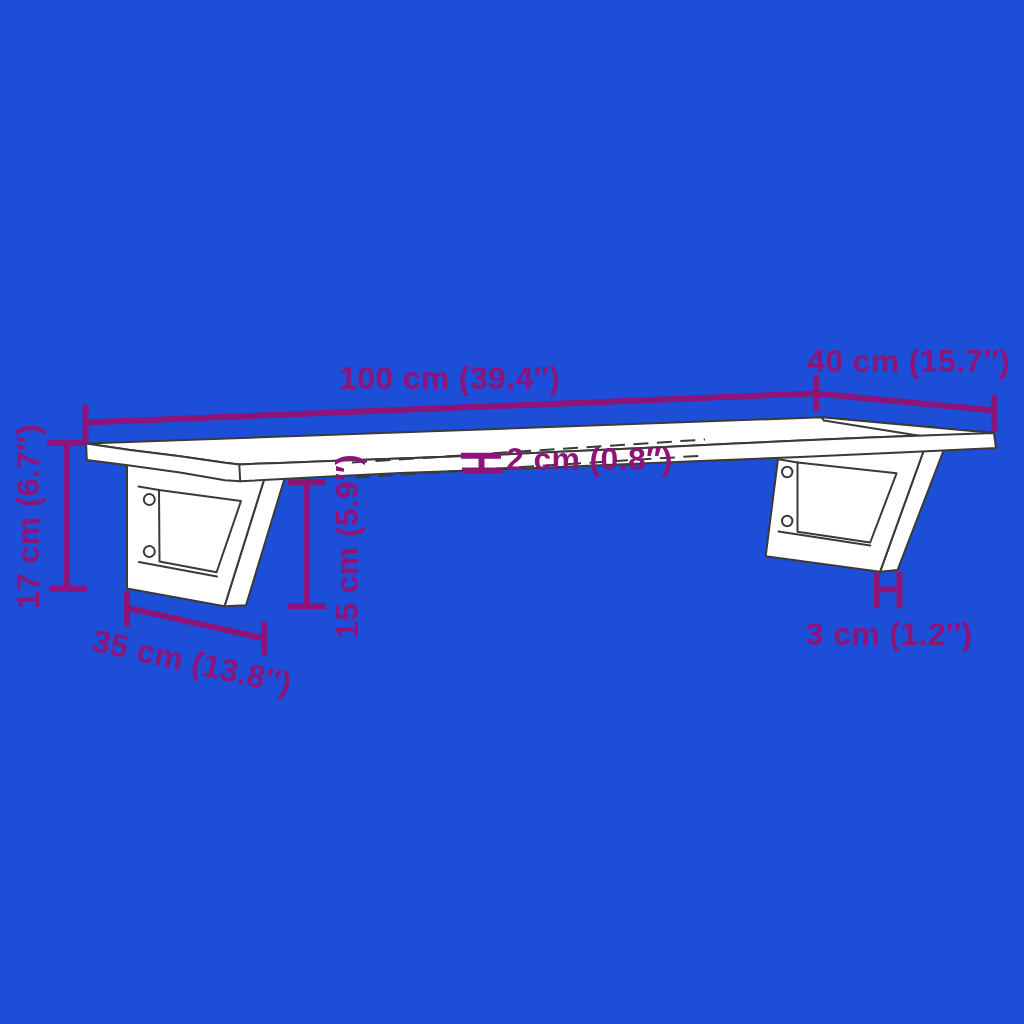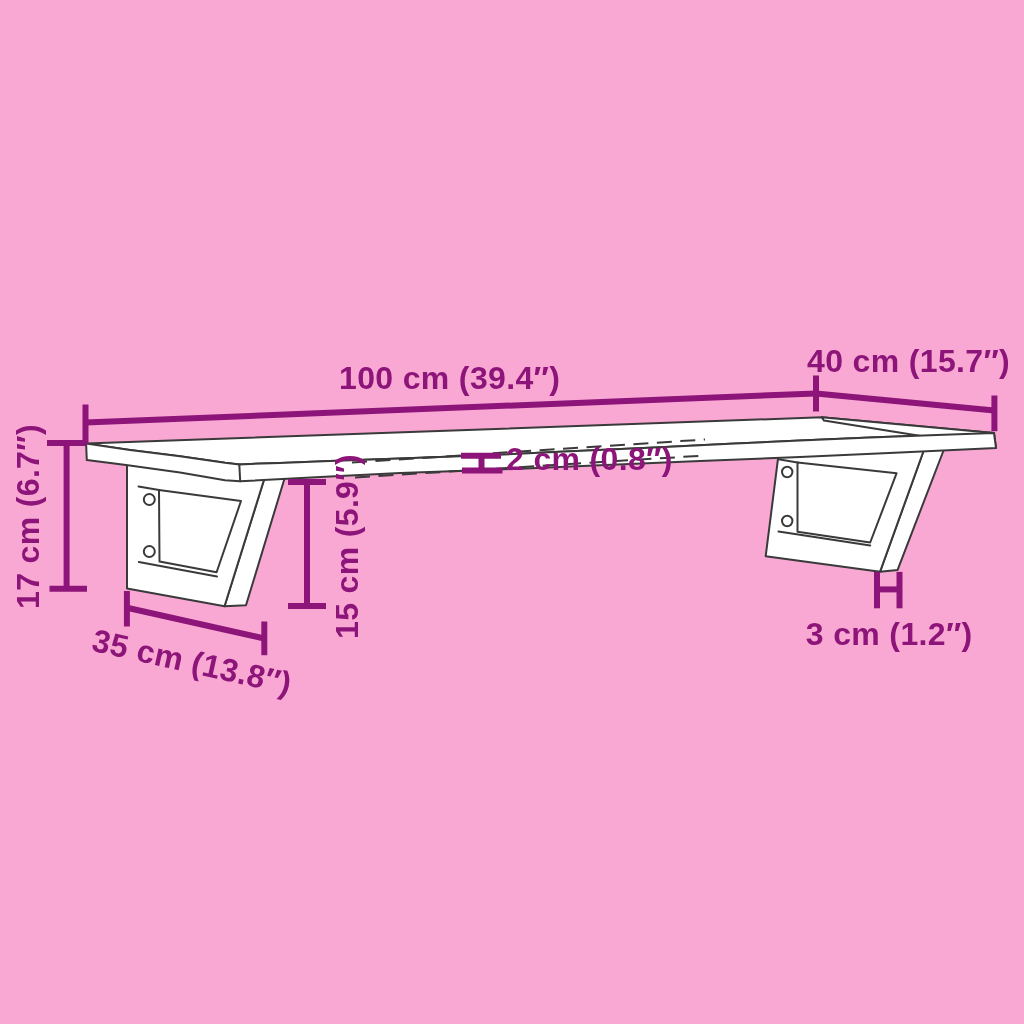--- a/index.html
+++ b/index.html
@@ -1,16 +1,16 @@
 <!DOCTYPE html>
 <html><head>
 <meta charset="utf-8">
 <style>
   html,body{margin:0;padding:0;background:#ffffff;}
-  .page{width:1024px;height:1024px;position:relative;overflow:hidden;background:#f9a8d4;}
+  .page{width:1024px;height:1024px;position:relative;overflow:hidden;background:#1d4ed8;}
   svg{position:absolute;top:0;left:0;}
   text{font-family:"Liberation Sans",sans-serif;font-weight:bold;fill:#8D1478;letter-spacing:0.35px;}
 </style>
 </head>
 <body>
 
 <div class="page">
 <svg width="1024" height="1024" viewBox="0 0 1024 1024">
   <g stroke="#3a3a3a" stroke-width="2" fill="#ffffff" stroke-linejoin="round" stroke-linecap="round">
 

